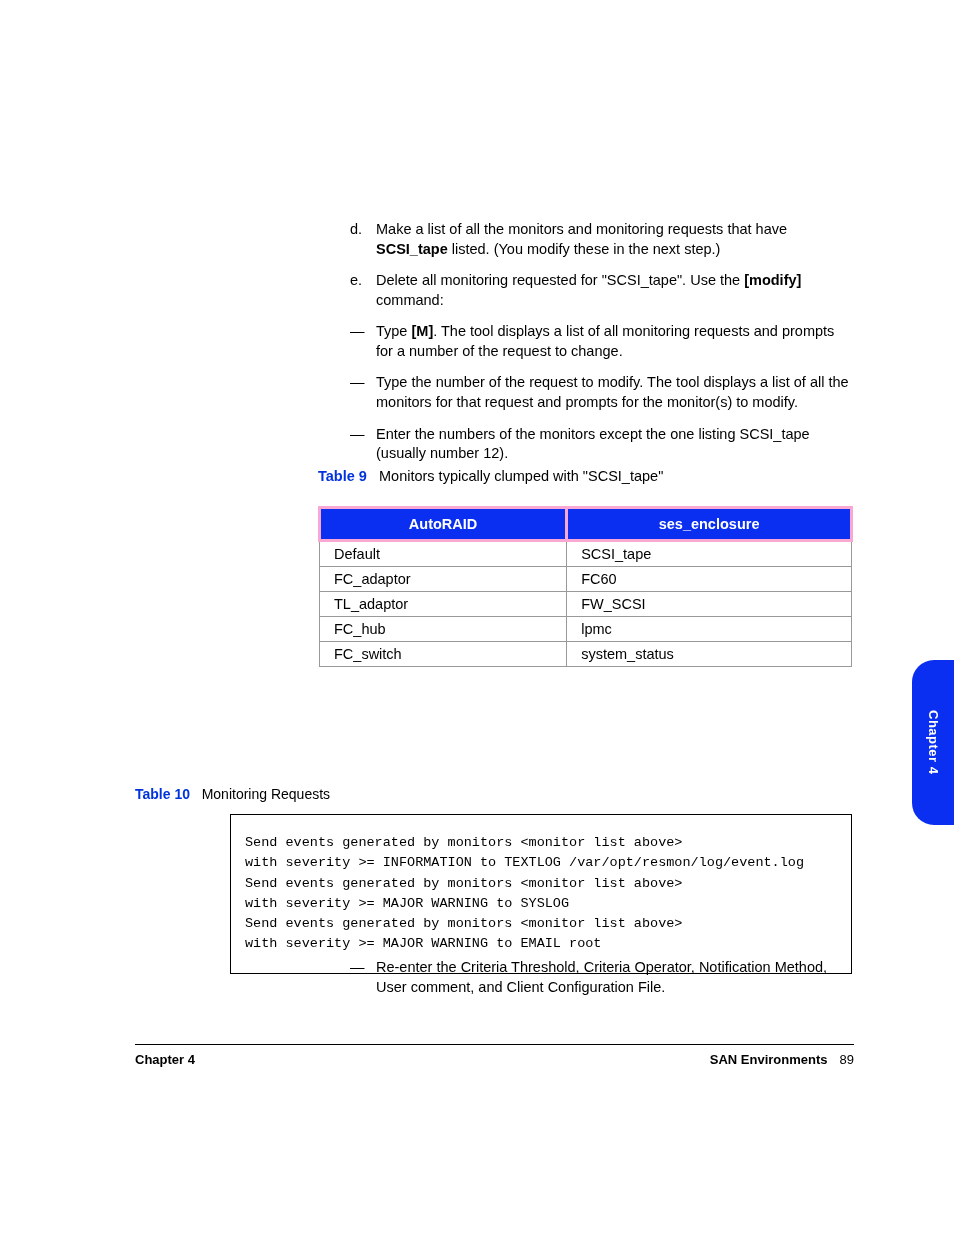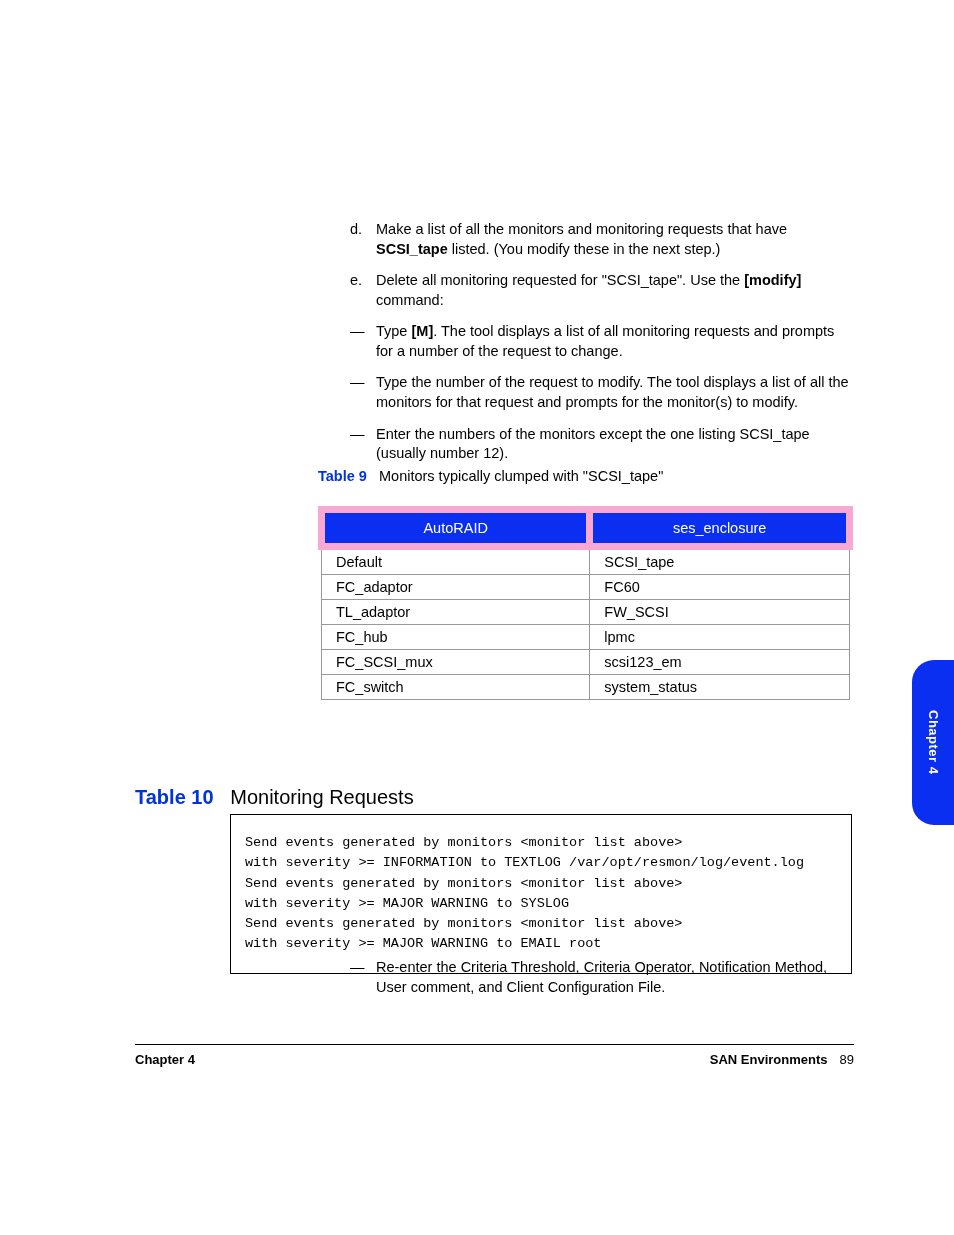--- a/index.html
+++ b/index.html
@@ -48,34 +48,34 @@
     position: absolute;
     top: 506px;
     left: 318px;
     width: 535px;
     border-collapse: collapse;
     font-size: 14.5px;
   }
   .table9 th {
     background: #0a2ff0;
     color: #fff;
-    font-weight: 400;
+    font-weight: 700;
     padding: 7px 4px;
     text-align: center;
-    border: 7px solid #f9a8d4;
+    border: 3px solid #f9a8d4;
   }
   .table9 td {
     border: 1px solid #999;
     padding: 4px 14px;
   }
   .table10-caption {
     position: absolute;
     top: 786px;
     left: 135px;
-    font-size: 20px;
+    font-size: 14px;
   }
   .code-box {
     position: absolute;
     top: 814px;
     left: 230px;
     width: 622px;
     border: 1px solid #000;
     padding: 18px 14px;
     font-family: "Courier New", monospace;
     font-size: 13.5px;
@@ -186,24 +186,20 @@
         </tr>
       <tr>
           <td>TL_adaptor</td>
           <td>FW_SCSI</td>
         </tr>
       <tr>
           <td>FC_hub</td>
           <td>lpmc</td>
         </tr>
       <tr>
-          <td>FC_SCSI_mux</td>
-          <td>scsi123_em</td>
-        </tr>
-      <tr>
           <td>FC_switch</td>
           <td>system_status</td>
         </tr>
     </tbody>
   </table>
 
   <div class="table10-caption">
     <span class="table9-label">Table 10</span>&nbsp;&nbsp;&nbsp;<span>Monitoring Requests</span>
   </div>
 

